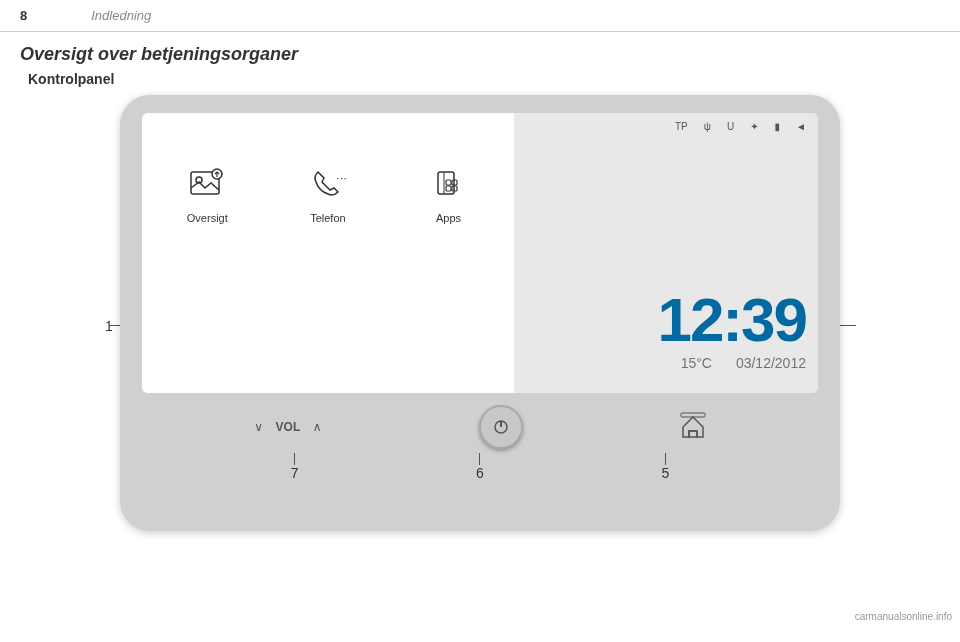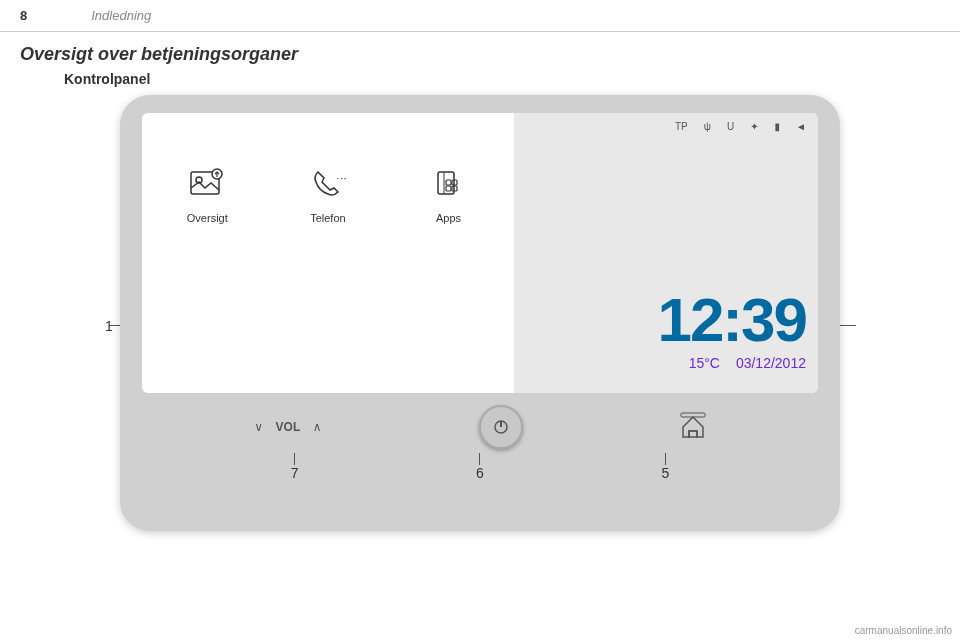--- a/index.html
+++ b/index.html
@@ -38,21 +38,20 @@
       font-weight: bold;
       color: #333;
       padding: 12px 20px 4px 20px;
       font-style: italic;
     }
     .section-subtitle {
       font-size: 14px;
       font-weight: bold;
       color: #333;
       padding: 2px 20px 8px 28px;
-      margin-left: 36px;
     }
 
     
     .main-content {
       display: flex;
       justify-content: center;
       padding: 0 20px;
       position: relative;
     }
 
@@ -145,23 +144,23 @@
     .clock-time {
       font-size: 62px;
       font-weight: bold;
       color: #0369a1;
       line-height: 1;
       letter-spacing: -2px;
     }
 
     .clock-details {
       display: flex;
-      gap: 16px;
+      gap: 24px;
       font-size: 14px;
-      color: #6d28d9;
+      color: #737373;
       margin-top: 4px;
     }
 
     
     .device-bottom {
       display: flex;
       align-items: center;
       justify-content: space-around;
       padding: 12px 30px 0 30px;
       position: relative;
@@ -217,21 +216,21 @@
     .ref-number {
       position: absolute;
       font-size: 14px;
       color: #333;
       font-weight: normal;
     }
 
     
     .watermark {
       position: absolute;
-      bottom: 6px;
+      bottom: 20px;
       right: 8px;
       font-size: 10px;
       color: #999;
     }
 
     
     svg {
       display: block;
     }
   </style>

